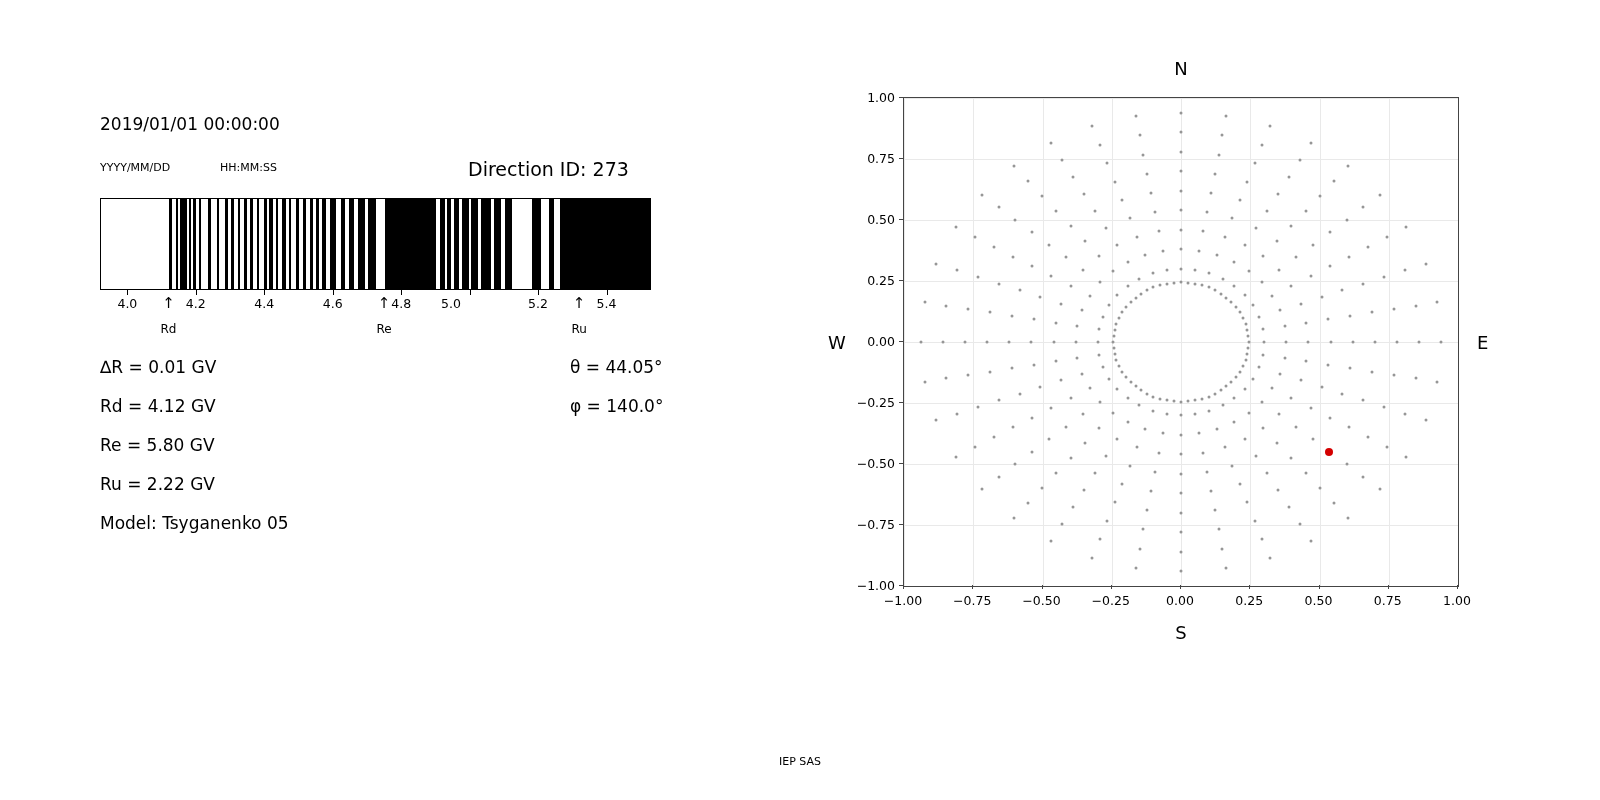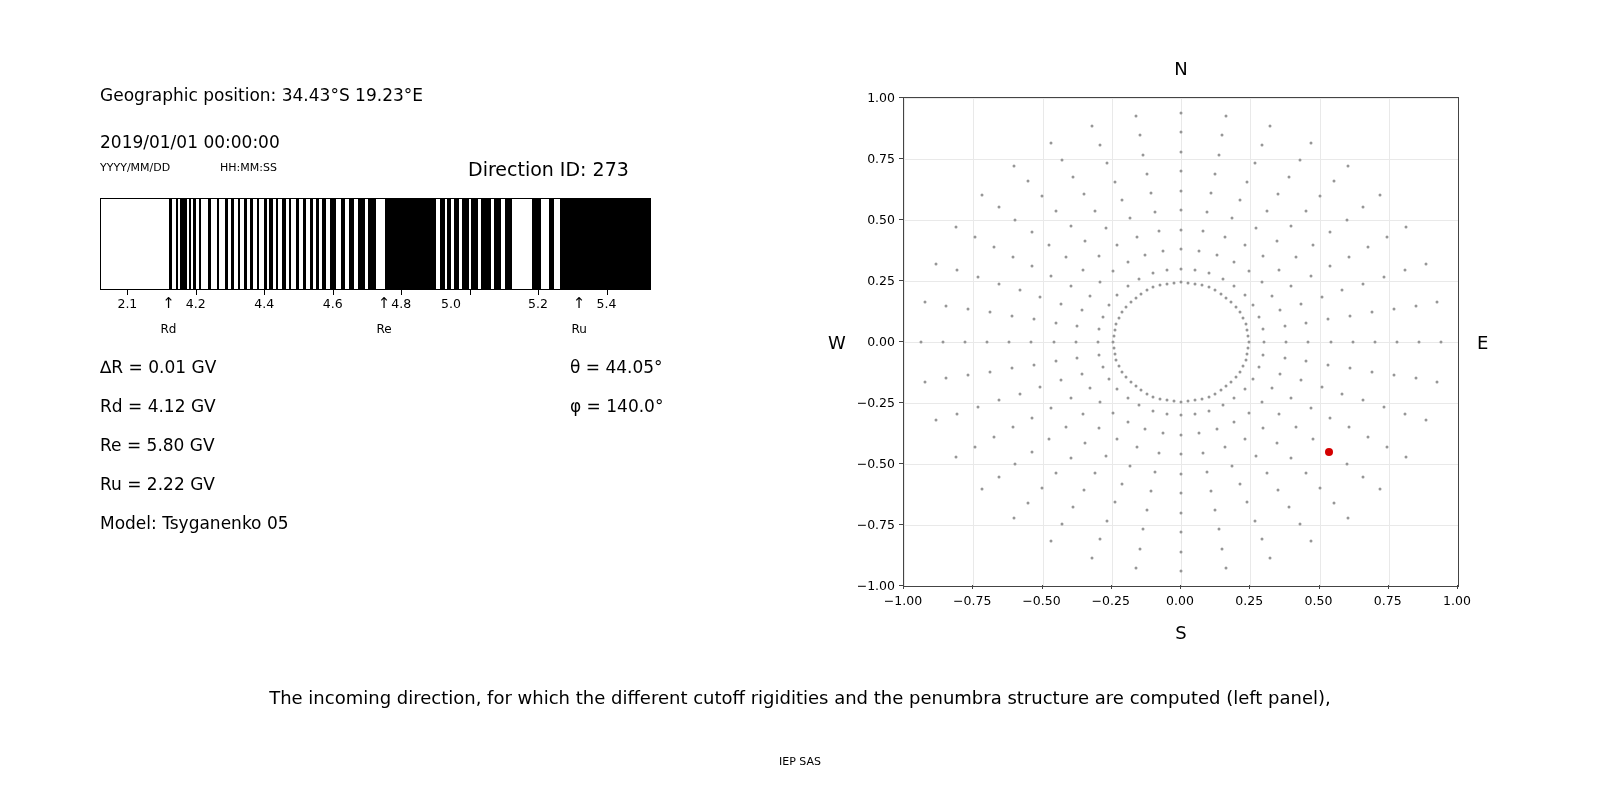--- a/index.html
+++ b/index.html
@@ -22,21 +22,21 @@
     left: 0; top: 0;
     width: 800px; height: 660px;
   }
   .info-line {
     position: absolute;
     font-size: 17px;
     color: #000;
     white-space: nowrap;
   }
   #geo-position { left: 100px; top: 85px; }
-  #datetime     { left: 100px; top: 132px; text-align: center; }
+  #datetime     { left: 100px; top: 114px; text-align: center; }
   #fmt-date { position:absolute; left:100px; top:161px; font-size:11px; }
   #fmt-time { position:absolute; left:220px; top:161px; font-size:11px; }
   #direction-id {
     position: absolute;
     left: 468px; top: 158px;
     font-size: 19px;
     white-space: nowrap;
   }
 
   
@@ -177,21 +177,20 @@
     width: 1600px;
     text-align: center;
     font-size: 11px;
   }
 </style>
 </head>
 <body>
 
 <div id="left-panel">
 
-  <div class="info-line" id="geo-position">Geographic position: 34.43°S 19.23°E</div>
 
   <div class="info-line" id="datetime">2019/01/01 00:00:00</div>
 
   <div id="fmt-date">YYYY/MM/DD</div>
   <div id="fmt-time">HH:MM:SS</div>
 
   <div id="direction-id">Direction ID: 273</div>
 
   <div id="penumbra-wrap">
       <div class="band" style="left: 68.4472px; width: 2.73789px;"></div>
@@ -231,21 +230,21 @@
       <div class="band" style="left: 370.299px; width: 6.84472px;"></div>
       <div class="band" style="left: 379.882px; width: 10.2671px;"></div>
       <div class="band" style="left: 392.887px; width: 7.52919px;"></div>
       <div class="band" style="left: 403.839px; width: 6.84472px;"></div>
       <div class="band" style="left: 431.217px; width: 8.5559px;"></div>
       <div class="band" style="left: 448.329px; width: 5.13354px;"></div>
       <div class="band" style="left: 458.596px; width: 92.4037px;"></div>
     </div>
   <div id="penumbra-axis">
       <div class="tick-mark" style="left: 27.3789px;"></div>
-      <div class="tick-label" style="left: 27.3789px;">2.1</div>
+      <div class="tick-label" style="left: 27.3789px;">4.0</div>
       <div class="tick-mark" style="left: 95.8261px;"></div>
       <div class="tick-label" style="left: 95.8261px;">4.2</div>
       <div class="tick-mark" style="left: 164.273px;"></div>
       <div class="tick-label" style="left: 164.273px;">4.4</div>
       <div class="tick-mark" style="left: 232.72px;"></div>
       <div class="tick-label" style="left: 232.72px;">4.6</div>
       <div class="tick-mark" style="left: 301.168px;"></div>
       <div class="tick-label" style="left: 301.168px;">4.8</div>
       <div class="tick-mark" style="left: 369.615px;"></div>
       <div class="tick-label" style="left: 351px;">5.0</div>
@@ -715,15 +714,14 @@
       <div class="xtick-mark" style="left: 518.5px; top: 585px;"></div>
       <div class="xtick" style="left: 518.5px; top: 593px;">0.50</div>
       <div class="xtick-mark" style="left: 587.75px; top: 585px;"></div>
       <div class="xtick" style="left: 587.75px; top: 593px;">0.75</div>
       <div class="xtick-mark" style="left: 657px; top: 585px;"></div>
       <div class="xtick" style="left: 657px; top: 593px;">1.00</div>
     </div>
 </div>
 
 <div id="caption">
-  <div>The incoming direction, for which the different cutoff rigidities and the penumbra structure are computed (left panel),</div>
 </div>
 <div id="footer">IEP SAS</div>
 
 </body></html>

